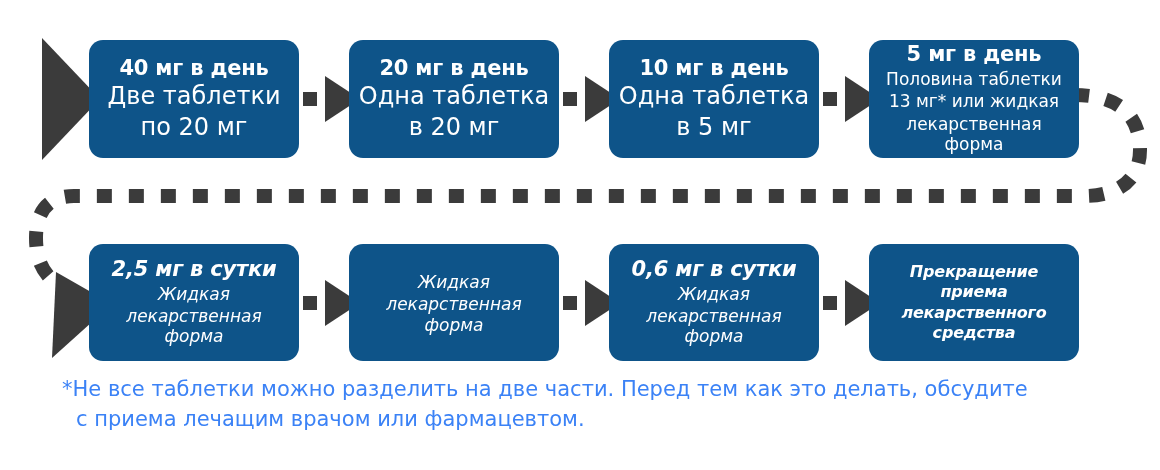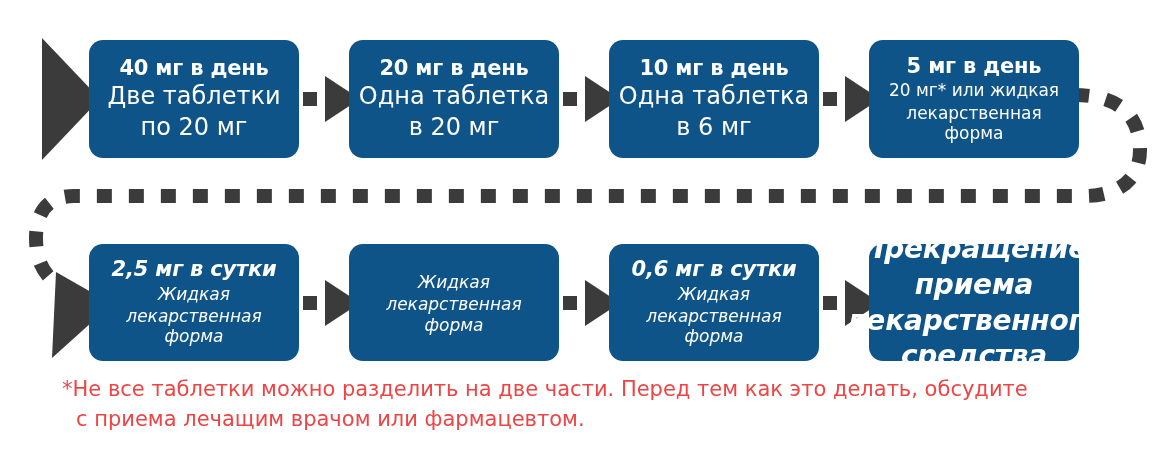--- a/index.html
+++ b/index.html
@@ -55,41 +55,41 @@
     font-weight: normal;
     font-size: 24px;
     line-height: 1.18;
     margin-top: 2px;
   }
   .step-sub.small {
     font-size: 17px;
     line-height: 1.2;
   }
   .step-box.final .step-title {
-    font-size: 28px;
+    font-size: 16px;
     line-height: 1.28;
     white-space: normal;
   }
   
   .r1 { top: 40px; height: 118px; }
   
   .r2 { top: 244px; height: 117px; font-style: italic; }
   .c1 { left: 85px;  width: 210px; }
   .c2 { left: 345px; width: 210px; text-align: center; }
   .c3 { left: 605px; width: 210px; justify-content: center; }
   .c4 { left: 865px; width: 210px; align-items: center; }
 
   
   #footnote {
     position: absolute;
     left: 58px;
     top: 374px;
     width: 1060px;
     z-index: 3;
-    color: #ef4444;
+    color: #3b82f6;
     font-size: 21px;
     line-height: 1.45;
   }
   #footnote .fn-line2 { padding-left: 14px; display: block; }
 </style>
 </head>
 <body>
 
 <div id="stage">
 
@@ -133,26 +133,27 @@
 
   <div class="step-box r1 c2">
     <div class="step-title">20 мг в день</div>
     <div class="step-sub">Одна таблетка</div>
     <div class="step-sub">в 20 мг</div>
   </div>
 
   <div class="step-box r1 c3">
     <div class="step-title">10 мг в день</div>
     <div class="step-sub">Одна таблетка</div>
-    <div class="step-sub">в 6 мг</div>
+    <div class="step-sub">в 5 мг</div>
   </div>
 
   <div class="step-box r1 c4">
     <div class="step-title">5 мг в день</div>
-    <div class="step-sub small">20 мг* или жидкая</div>
+    <div class="step-sub small">Половина таблетки</div>
+    <div class="step-sub small">13 мг* или жидкая</div>
     <div class="step-sub small">лекарственная форма</div>
   </div>
 
   <div class="step-box r2 c1">
     <div class="step-title">2,5 мг в сутки</div>
     <div class="step-sub small">Жидкая</div>
     <div class="step-sub small">лекарственная форма</div>
   </div>
 
   <div class="step-box r2 c2">

